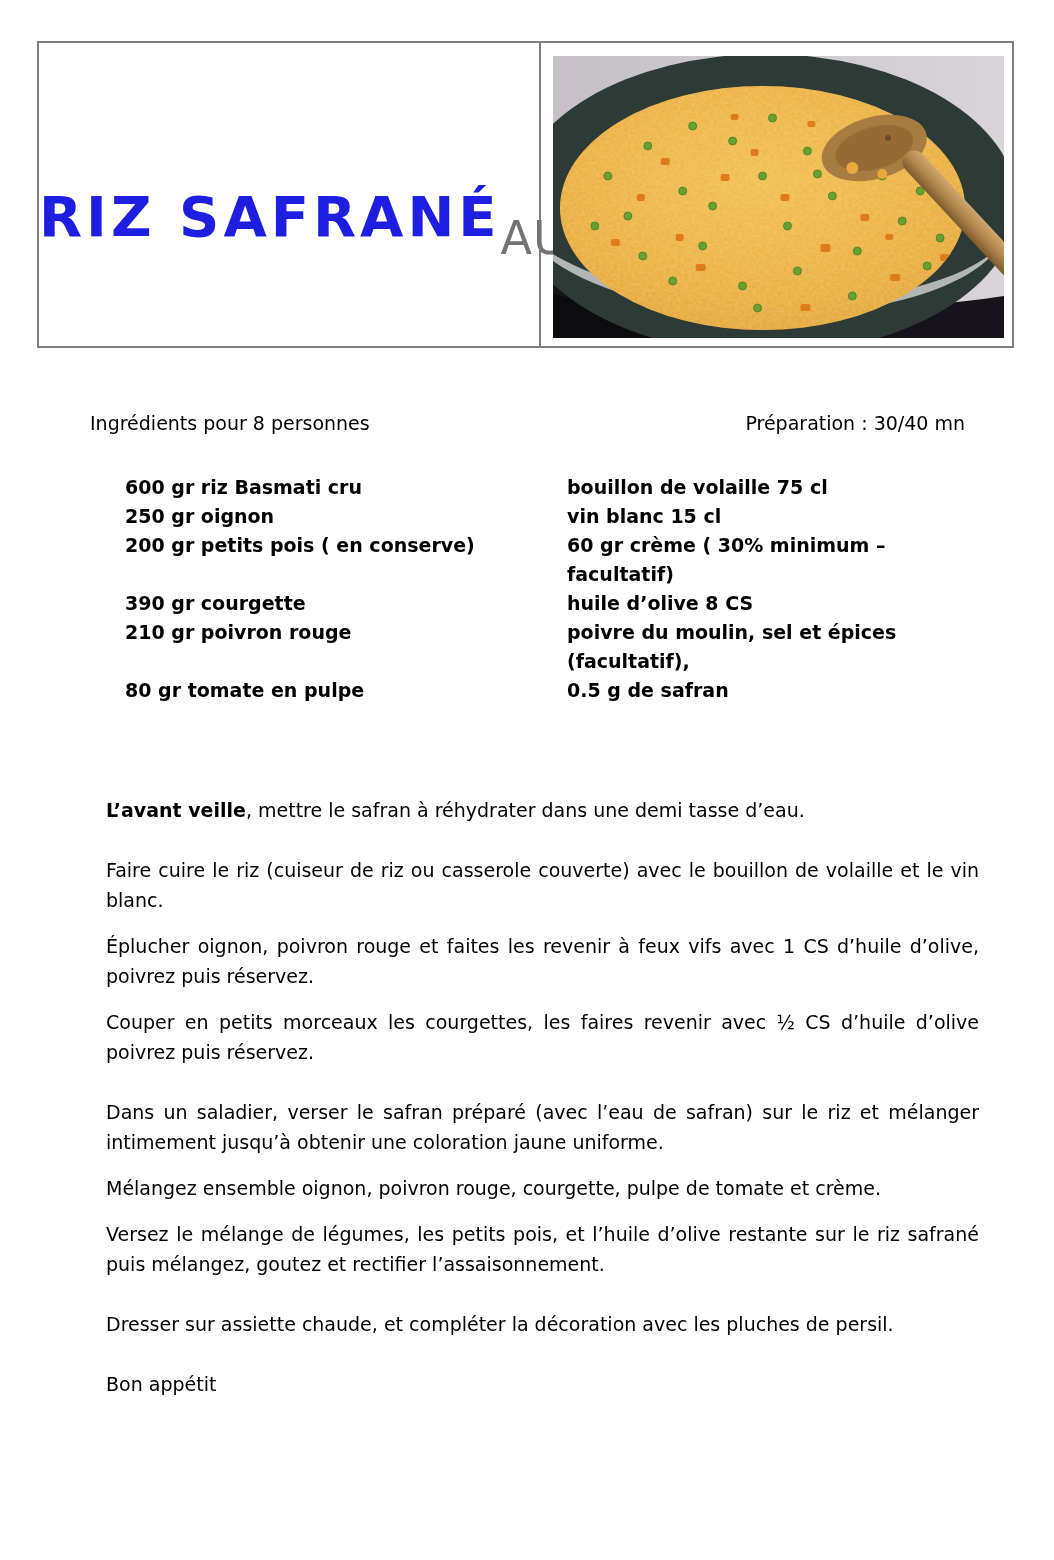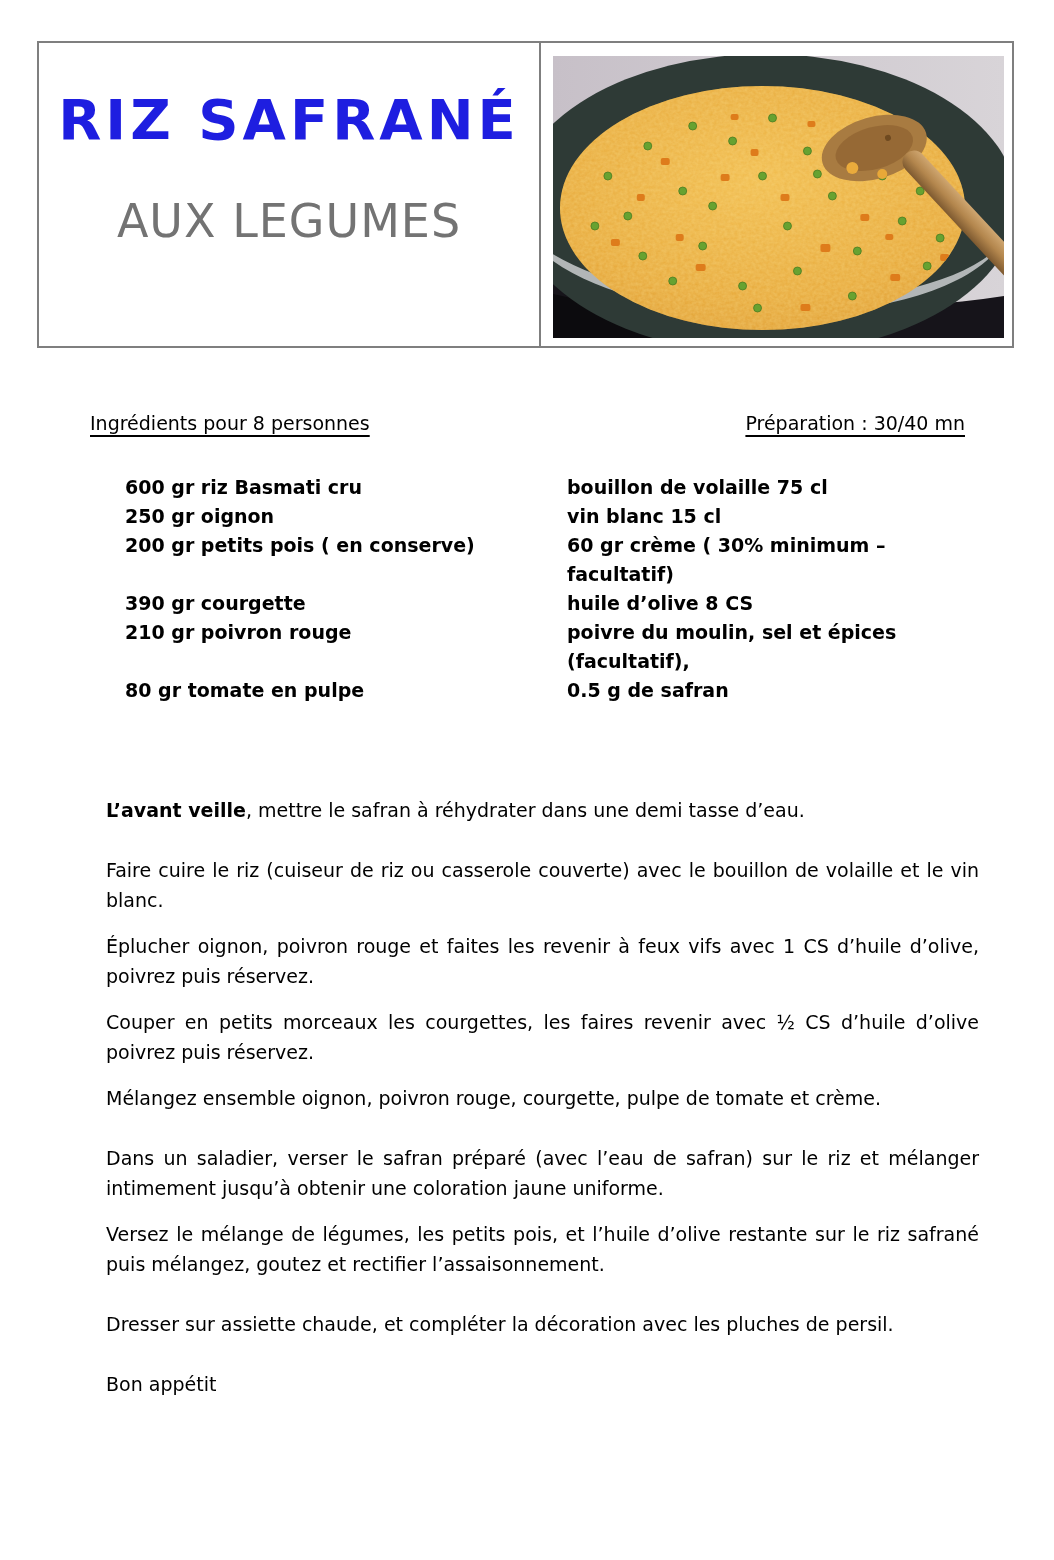--- a/index.html
+++ b/index.html
@@ -8,36 +8,35 @@
     font-family:"DejaVu Sans", sans-serif;color:#000;
     -webkit-font-smoothing:antialiased;
   }
   
   .title-table{
     position:absolute;left:37px;top:41px;width:977px;height:307px;
     border:2px solid #7f7f7f;box-sizing:border-box;display:flex;background:#fff;
   }
   .title-cell{
     width:502px;flex:0 0 502px;border-right:2px solid #7f7f7f;box-sizing:border-box;
-    display:flex;flex-direction:column;align-items:center;padding-top:44px;
+    display:flex;flex-direction:row;align-items:center;padding-top:44px;
   }
   .title-line1{
     color:#1e1ee0;font-size:56px;font-weight:bold;letter-spacing:4px;white-space:nowrap;
   }
   .title-line2{
     margin-top:42px;color:#737373;font-size:46px;font-weight:normal;letter-spacing:1px;white-space:nowrap;
   }
   .photo-cell{flex:1;padding:13px 8px 8px 12px;box-sizing:border-box;}
   .photo-cell svg{width:100%;height:100%;display:block;}
 
   
   .content{position:absolute;left:90px;top:410px;width:905px;font-size:19px;}
   .section-headers{display:flex;justify-content:space-between;line-height:27px;}
   .u{
-    text-decoration:underline;
     text-decoration-thickness:2px;
     text-underline-offset:5px;
   }
   .prep{margin-right:30px;}
   .ing-grid{
     margin-top:36px;padding-left:35px;
     display:grid;grid-template-columns:442px 1fr;
     line-height:29px;
     font-weight:bold;
   }
@@ -196,22 +195,22 @@
     <span>poivre du moulin, sel et épices (facultatif),</span>
     <span>80 gr tomate en pulpe</span>
     <span>0.5 g de safran</span>
   </div>
 
   <p class="para big-gap"><b>L’avant veille</b><span>, mettre le safran à réhydrater dans une demi tasse d’eau.</span></p>
 
   <p class="para justify gap">Faire cuire le riz (cuiseur de riz ou casserole couverte) avec le bouillon de volaille et le vin blanc.</p>
   <p class="para justify">Éplucher oignon, poivron rouge et faites les revenir à feux vifs avec 1 CS d’huile d’olive, poivrez puis réservez.</p>
   <p class="para justify">Couper en petits morceaux les courgettes, les faires revenir avec ½ CS d’huile d’olive poivrez puis réservez.</p>
+  <p class="para justify gap">Dans un saladier, verser le safran préparé (avec l’eau de safran) sur le riz et mélanger intimement jusqu’à obtenir une coloration jaune uniforme.</p>
+
   <p class="para">Mélangez ensemble oignon, poivron rouge, courgette, pulpe de tomate et crème.</p>
-
-  <p class="para justify gap">Dans un saladier, verser le safran préparé (avec l’eau de safran) sur le riz et mélanger intimement jusqu’à obtenir une coloration jaune uniforme.</p>
   <p class="para justify">Versez le mélange de légumes, les petits pois, et l’huile d’olive restante sur le riz safrané puis mélangez, goutez et rectifier l’assaisonnement.</p>
 
   <p class="para gap">Dresser sur assiette chaude, et compléter la décoration avec les pluches de persil.</p>
 
   <p class="para gap">Bon appétit</p>
 
 </div>
 
 </body></html>

